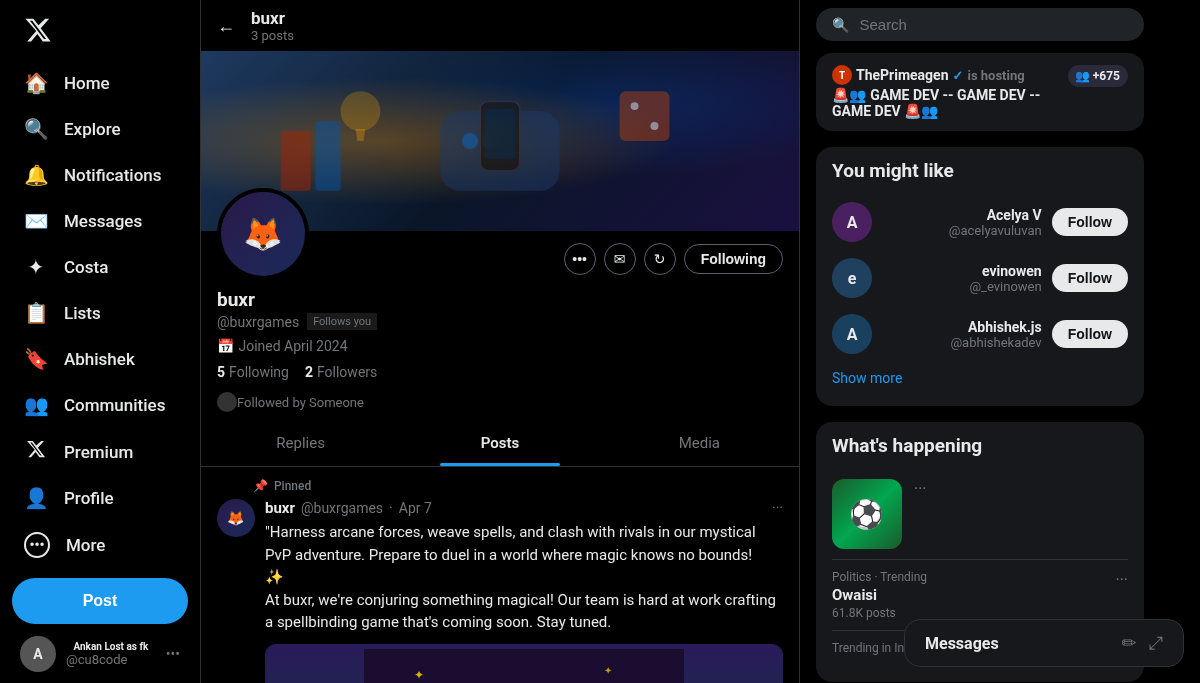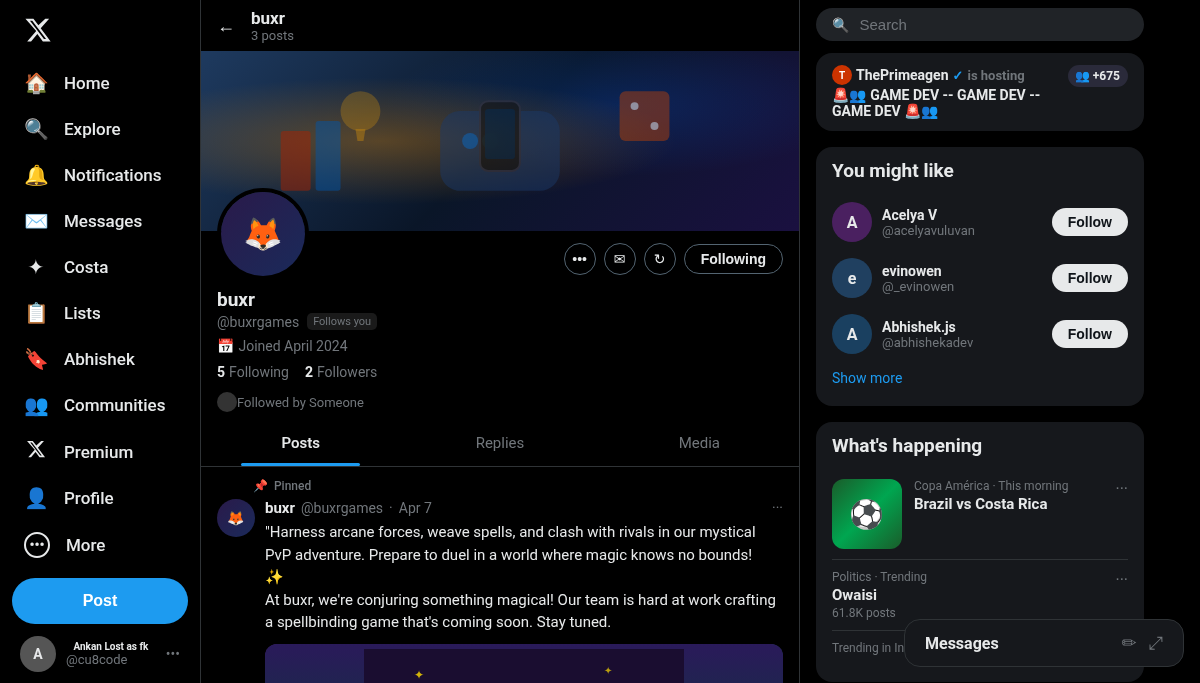--- a/index.html
+++ b/index.html
@@ -161,21 +161,21 @@
     }
 
     .profile-name { font-weight: 700; font-size: 19px; margin-bottom: 2px; }
     .profile-handle-row { display: flex; align-items: center; gap: 8px; margin-bottom: 8px; }
     .profile-handle { color: #71767b; font-size: 14px; }
     .follows-you-badge {
       background: #1a1a1a;
       color: #71767b;
       font-size: 11px;
       padding: 2px 6px;
-      border-radius: 5px;
+      border-radius: 0;
     }
     .profile-bio { font-size: 15px; margin-bottom: 10px; }
     .profile-meta { color: #71767b; font-size: 14px; margin-bottom: 10px; display: flex; gap: 12px; }
     .profile-meta span { display: flex; align-items: center; gap: 4px; }
     .profile-stats { display: flex; gap: 16px; margin-bottom: 12px; font-size: 14px; }
     .profile-stats a { color: #e7e9ea; text-decoration: none; display: flex; gap: 4px; }
     .stat-num { font-weight: 700; }
     .stat-label { color: #71767b; }
 
     .followed-by { color: #71767b; font-size: 13px; display: flex; align-items: center; margin-bottom: 4px; }
@@ -283,21 +283,21 @@
       border-radius: 9999px;
       padding: 4px 8px;
       font-size: 12px;
       font-weight: 700;
       display: flex; align-items: center; gap: 2px;
     }
 
     
     .suggest-item { display: flex; align-items: center; gap: 10px; padding: 8px 0; }
     .suggest-avatar { width: 40px; height: 40px; border-radius: 50%; background: #333; flex-shrink: 0; display: flex; align-items: center; justify-content: center; font-size: 16px; font-weight: 700; }
-    .suggest-info { flex: 1; }
+    .suggest-info { flex: 1; text-align: right; }
     .suggest-name { font-weight: 700; font-size: 14px; }
     .suggest-handle { color: #71767b; font-size: 13px; }
     .follow-btn {
       background: #e7e9ea;
       color: #0f1419;
       border: none;
       border-radius: 9999px;
       padding: 6px 16px;
       font-size: 14px;
       font-weight: 700;
@@ -491,22 +491,22 @@
         <span class="stat-label">Followers</span>
       </a>
     </div>
     <div class="followed-by">
       <div class="followed-avatar"></div>
       <span>Followed by Someone</span>
     </div>
   </div>
 
   <div class="tabs">
+    <div class="tab">Replies</div>
     <div class="tab active">Posts</div>
-    <div class="tab">Replies</div>
     <div class="tab">Media</div>
   </div>
 
   <div class="post-card">
     <div class="pinned-label">
       <span>📌</span>
       <span>Pinned</span>
     </div>
     <div class="post-header">
       <div class="post-avatar">
@@ -621,24 +621,20 @@
 
     <span class="show-more">Show more</span>
   </div>
 
   <div class="widget">
     <div class="widget-title">What's happening</div>
 
     <div class="trend-item">
       <div class="brazil-trend">
         <div class="brazil-img">⚽</div>
-        <div class="brazil-info">
-          <div class="trend-meta">Copa América · This morning</div>
-          <div class="trend-name">Brazil vs Costa Rica</div>
-        </div>
         <span class="trend-more-btn">···</span>
       </div>
     </div>
 
     <div class="trend-item">
       <div class="trend-header">
         <div>
           <div class="trend-meta">Politics · Trending</div>
           <div class="trend-name">Owaisi</div>
           <div class="trend-count">61.8K posts</div>

